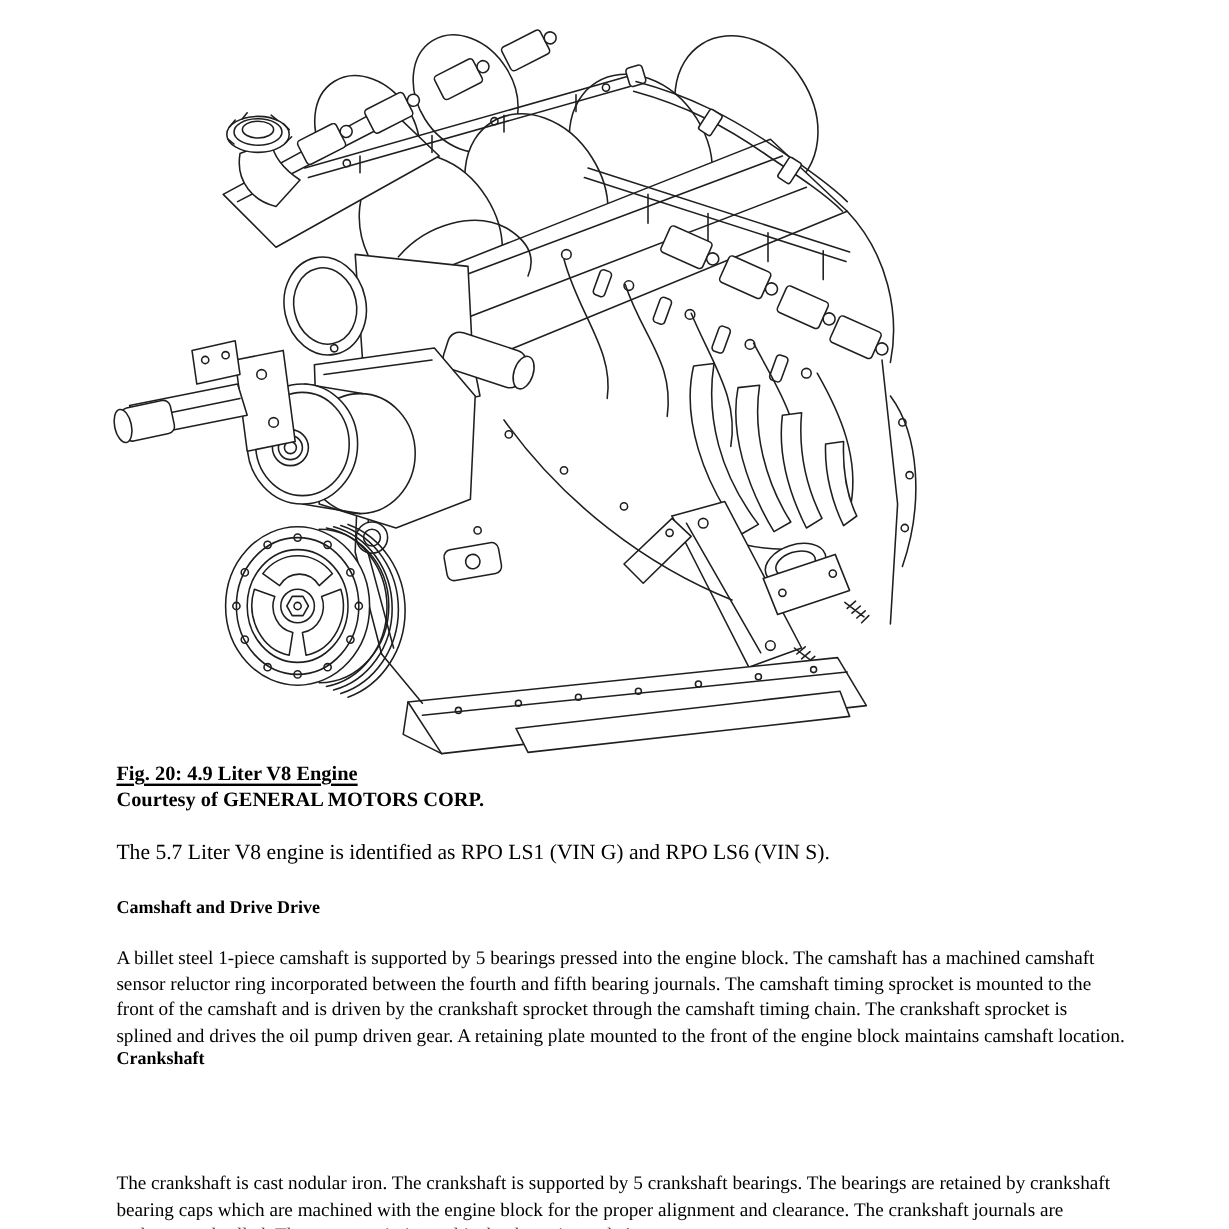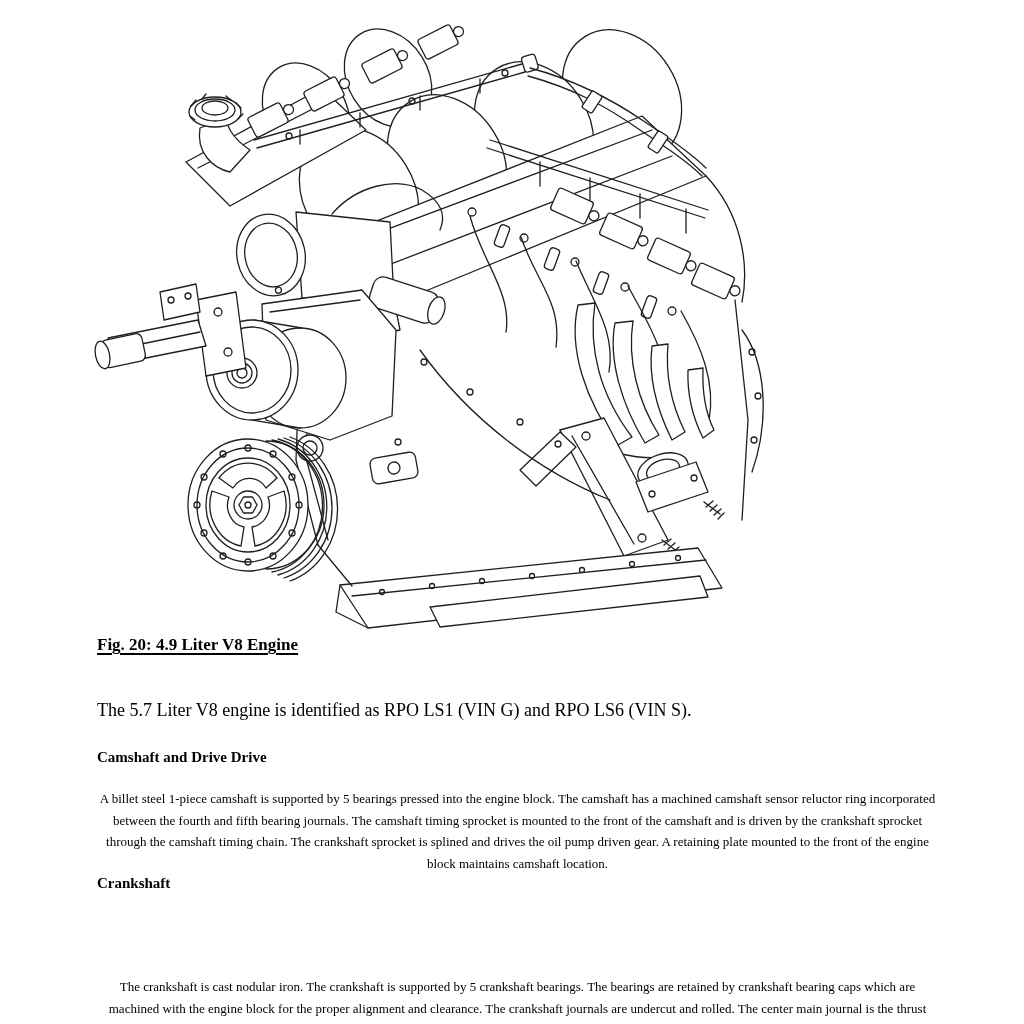--- a/index.html
+++ b/index.html
@@ -10,21 +10,21 @@
   }
   .figure-wrap{position:absolute;left:0;top:0;width:1024px;height:632px;}
   .caption{position:absolute;left:97px;top:634px;width:840px;
     font-weight:bold;font-size:17px;line-height:22px;}
   .caption .underlined{text-decoration:underline;text-decoration-thickness:1.5px;text-underline-offset:3px;}
   .intro{position:absolute;left:97px;top:700px;width:840px;
     font-size:18px;line-height:21px;}
   .sect-h{position:absolute;left:97px;width:840px;
     font-weight:bold;font-size:15px;line-height:19px;}
   .sect-p{position:absolute;left:97px;width:841px;
-    font-size:13px;line-height:21.5px;text-align:center;}
+    font-size:16px;line-height:21.5px;text-align:left;}
   .h-cam{top:748px;} .p-cam{top:788px;}
   .h-crank{top:874px;} .p-crank{top:958px;margin-top:18px;}
 </style>
 </head>
 <body>
 
 <div class="figure-wrap">
 <svg width="1024" height="632" viewBox="0 0 1024 632" xmlns="http://www.w3.org/2000/svg">
   <g stroke="#1f1f1f" fill="none" stroke-width="1.3" stroke-linejoin="round" stroke-linecap="round">
 
@@ -245,20 +245,21 @@
     <g transform="translate(126,350) rotate(-12)">
       <rect x="-24" y="-14" width="42" height="28" rx="6" fill="#ffffff"></rect>
       <ellipse cx="-24" cy="0" rx="7" ry="14" fill="#ffffff"></ellipse>
     </g>
   </g>
 </svg>
 </div>
 
 <div class="caption">
   <div><span class="underlined">Fig. 20: 4.9 Liter V8 Engine</span></div>
+  <div>Courtesy of GENERAL MOTORS CORP.</div>
 </div>
 
 <div class="intro">The 5.7 Liter V8 engine is identified as RPO LS1 (VIN G) and RPO LS6 (VIN S).</div>
 
 <div class="sect-h h-cam">Camshaft and Drive Drive</div>
 <div class="sect-p p-cam">A billet steel 1-piece camshaft is supported by 5 bearings pressed into the engine block. The camshaft has a machined camshaft sensor reluctor ring incorporated between the fourth and fifth bearing journals. The camshaft timing sprocket is mounted to the front of the camshaft and is driven by the crankshaft sprocket through the camshaft timing chain. The crankshaft sprocket is splined and drives the oil pump driven gear. A retaining plate mounted to the front of the engine block maintains camshaft location.</div>
 
 <div class="sect-h h-crank">Crankshaft</div>
 <div class="sect-p p-crank">The crankshaft is cast nodular iron. The crankshaft is supported by 5 crankshaft bearings. The bearings are retained by crankshaft bearing caps which are machined with the engine block for the proper alignment and clearance. The crankshaft journals are undercut and rolled. The center main journal is the thrust journal. A</div>
 

